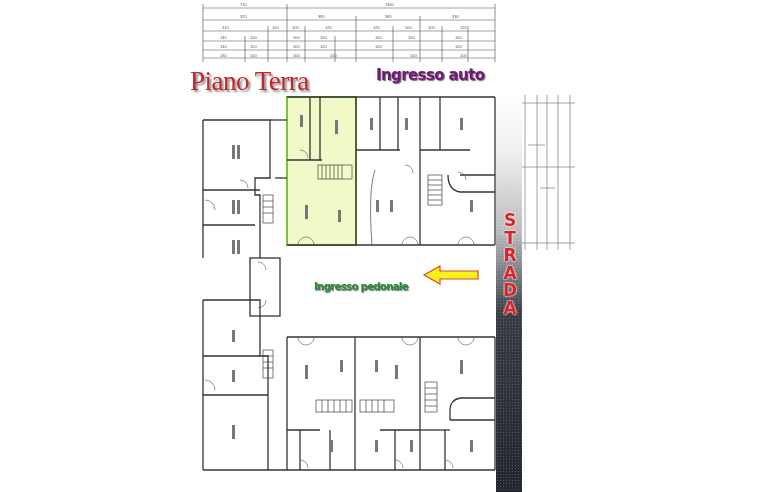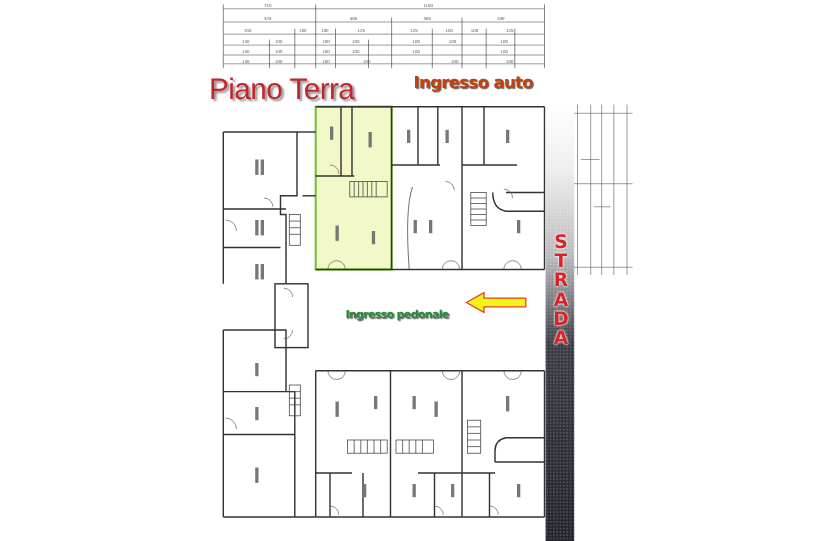--- a/index.html
+++ b/index.html
@@ -1,19 +1,19 @@
 <!DOCTYPE html>
 <html><head>
 <meta charset="utf-8">
 <style>
   html, body { margin:0; padding:0; }
   body { width:764px; height:492px; background:#ffffff; position:relative; overflow:hidden; font-family:"Liberation Sans", sans-serif; }
   svg { position:absolute; left:0; top:0; }
-  .title-piano { position:absolute; left:190px; top:66px; font-size:27px; font-weight:400; color:#c0272d; font-family:Liberation Sans, sans-serif; letter-spacing:-0.5px; text-shadow:2px 2px 2px rgba(0,0,0,0.45); }
-  .ingresso-auto { position:absolute; left:376px; top:66px; font-size:15px; font-weight:700; color:#c2410c; font-family:"DejaVu Sans", sans-serif; letter-spacing:-0.6px; text-shadow:1px 1px 1px rgba(0,0,0,0.6); }
+  .title-piano { position:absolute; left:190px; top:66px; font-size:27px; font-weight:400; color:#c0272d; font-family:Liberation Serif, serif; letter-spacing:-0.5px; text-shadow:2px 2px 2px rgba(0,0,0,0.45); }
+  .ingresso-auto { position:absolute; left:376px; top:66px; font-size:15px; font-weight:700; color:#701a75; font-family:"DejaVu Sans", sans-serif; letter-spacing:-0.6px; text-shadow:1px 1px 1px rgba(0,0,0,0.6); }
   .ingresso-ped { position:absolute; left:314px; top:281px; font-size:10px; font-weight:700; color:#2a8a3a; font-family:"DejaVu Sans", sans-serif; letter-spacing:-0.6px; text-shadow:1px 1px 1px rgba(0,0,0,0.6); }
   .road { position:absolute; left:496px; top:95px; width:26px; height:397px;
           background: linear-gradient(to bottom, #ffffff 0%, #eeeeee 15%, #b9b9bc 35%, #3a3d44 55%, #23262d 100%); }
   .road::after { content:""; position:absolute; inset:0;
           background-image: radial-gradient(rgba(255,255,255,0.18) 1px, transparent 1px); background-size:3px 3px; }
   .strada { position:absolute; left:500px; top:212px; width:20px; display:flex; flex-direction:column; align-items:center; }
   .strada span { font-family:"DejaVu Sans", sans-serif; font-size:17px; font-weight:700; color:#d8232a; line-height:17.5px; text-shadow:0 0 2px #fff, 0 0 2px #fff; }
   .dim { font-family:"Liberation Sans", sans-serif; font-size:4px; fill:#555; }
 </style>
 </head>

